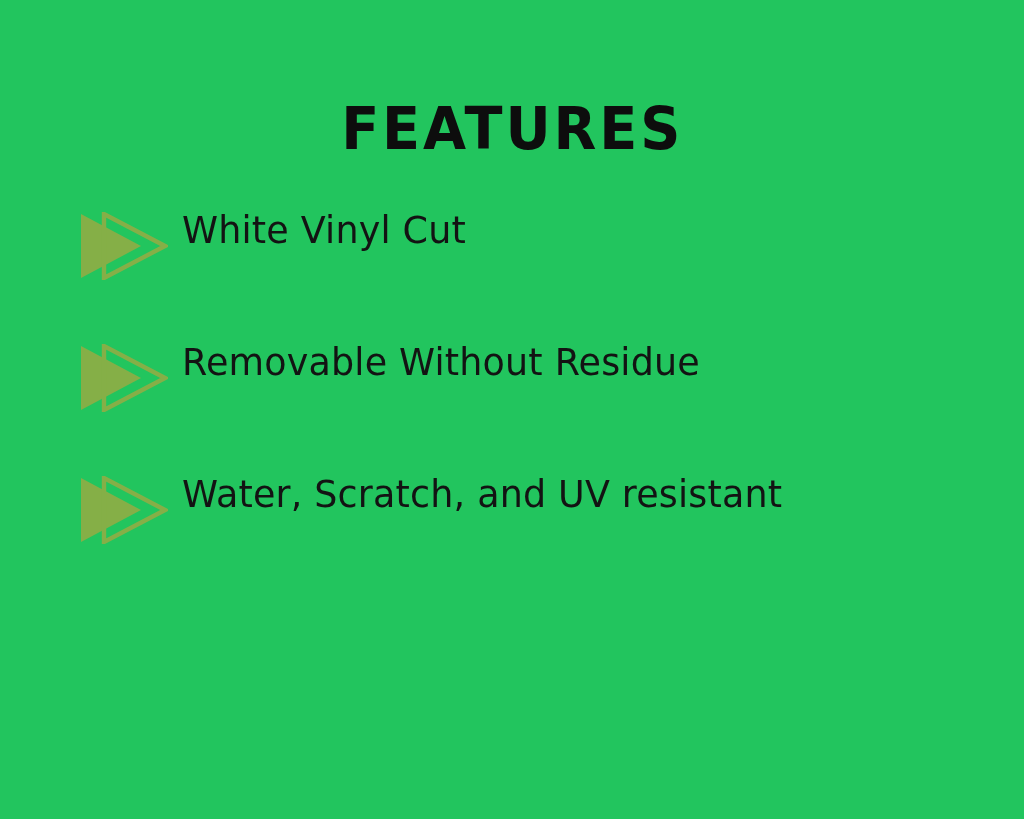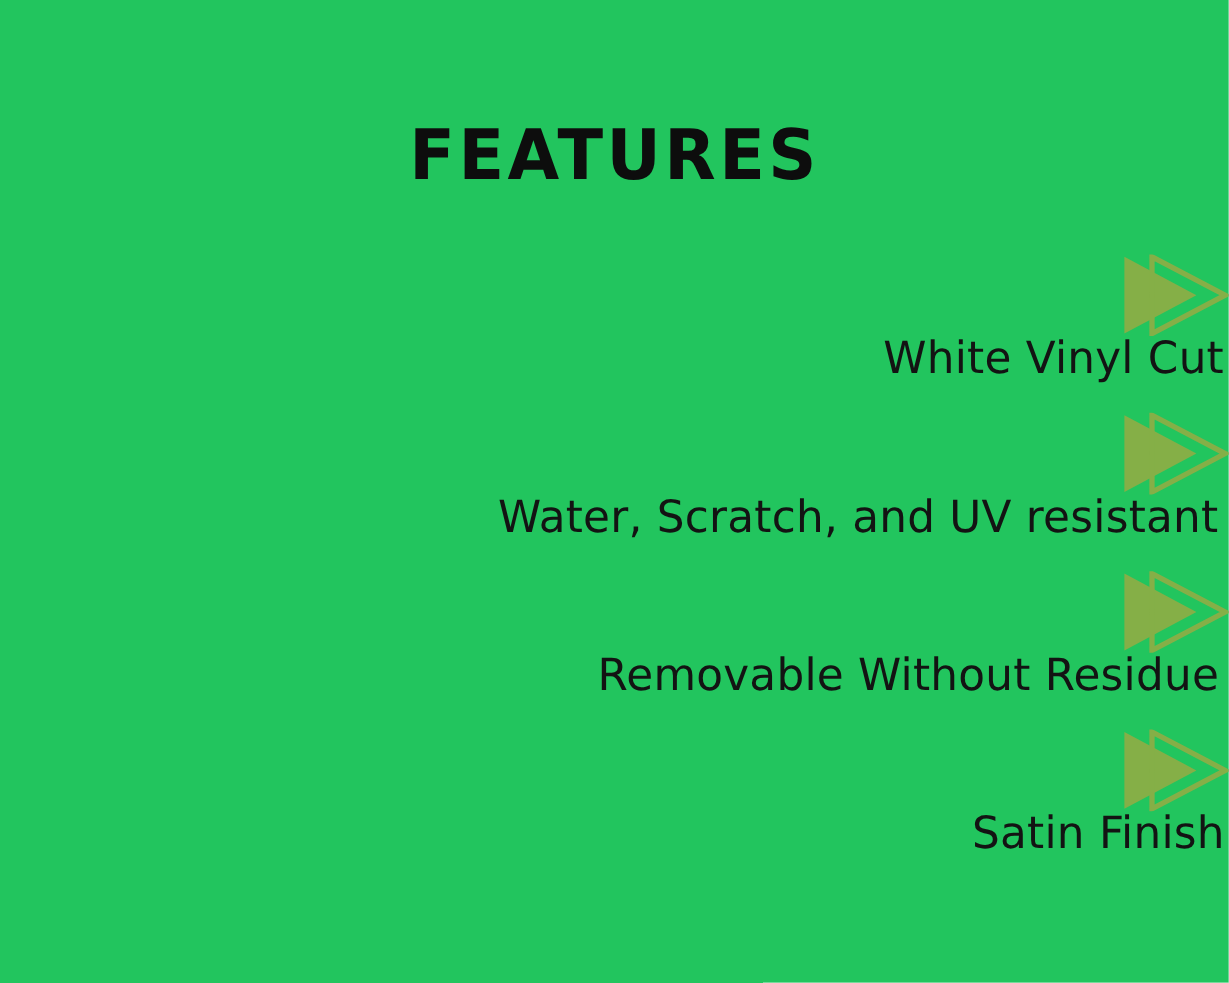--- a/index.html
+++ b/index.html
@@ -49,24 +49,23 @@
   .feature-list {
     position: absolute;
     left: 0;
     top: 212px;
     width: 1024px;
   }
   .feature-row {
     position: relative;
     height: 132px;
     display: flex;
-    align-items: flex-end;
+    align-items: flex-start;
     padding-left: 80px;
     box-sizing: border-box;
-    flex-direction: column;
   }
 
   .chevron-icon {
     flex: 0 0 auto;
     width: 88px;
     height: 68px;
     display: block;
   }
 
   .feature-text {
@@ -104,37 +103,28 @@
       <span class="feature-text">White Vinyl Cut</span>
     </div>
 
     <div class="feature-row">
       <span class="chevron-icon">
         <svg viewBox="0 0 88 68" width="88" height="68" xmlns="http://www.w3.org/2000/svg">
           <polygon points="1,2 1,66 61,34" fill="#85AF47"></polygon>
           <polygon points="24,2 24,66 85,34" fill="none" stroke="#85AF47" stroke-width="4.4" stroke-linejoin="miter"></polygon>
         </svg>
       </span>
-      <span class="feature-text">Water, Scratch, and UV resistant</span>
-    </div>
-
-    <div class="feature-row">
-      <span class="chevron-icon">
-        <svg viewBox="0 0 88 68" width="88" height="68" xmlns="http://www.w3.org/2000/svg">
-          <polygon points="1,2 1,66 61,34" fill="#85AF47"></polygon>
-          <polygon points="24,2 24,66 85,34" fill="none" stroke="#85AF47" stroke-width="4.4" stroke-linejoin="miter"></polygon>
-        </svg>
-      </span>
       <span class="feature-text">Removable Without Residue</span>
     </div>
 
     <div class="feature-row">
       <span class="chevron-icon">
         <svg viewBox="0 0 88 68" width="88" height="68" xmlns="http://www.w3.org/2000/svg">
           <polygon points="1,2 1,66 61,34" fill="#85AF47"></polygon>
           <polygon points="24,2 24,66 85,34" fill="none" stroke="#85AF47" stroke-width="4.4" stroke-linejoin="miter"></polygon>
         </svg>
       </span>
-      <span class="feature-text">Satin Finish</span>
+      <span class="feature-text">Water, Scratch, and UV resistant</span>
     </div>
+
 
   </div>
 </div>
 
 </body></html>

